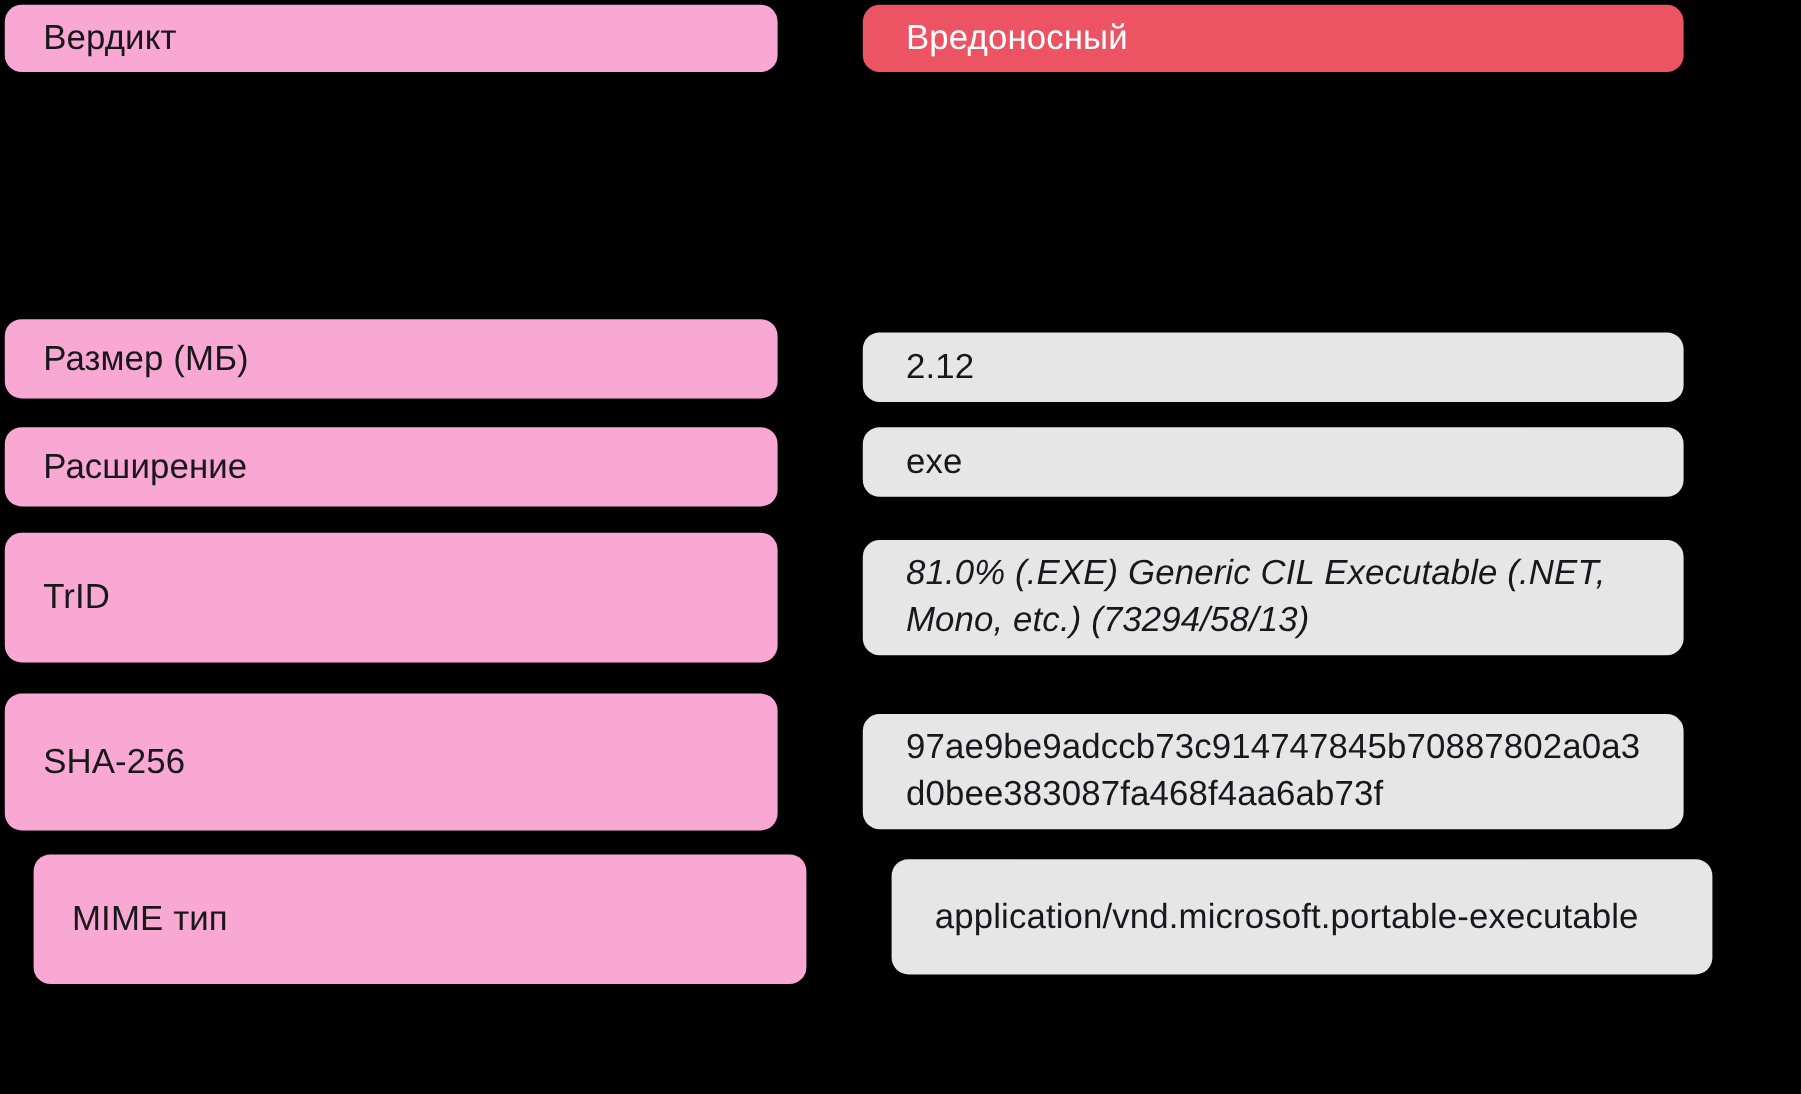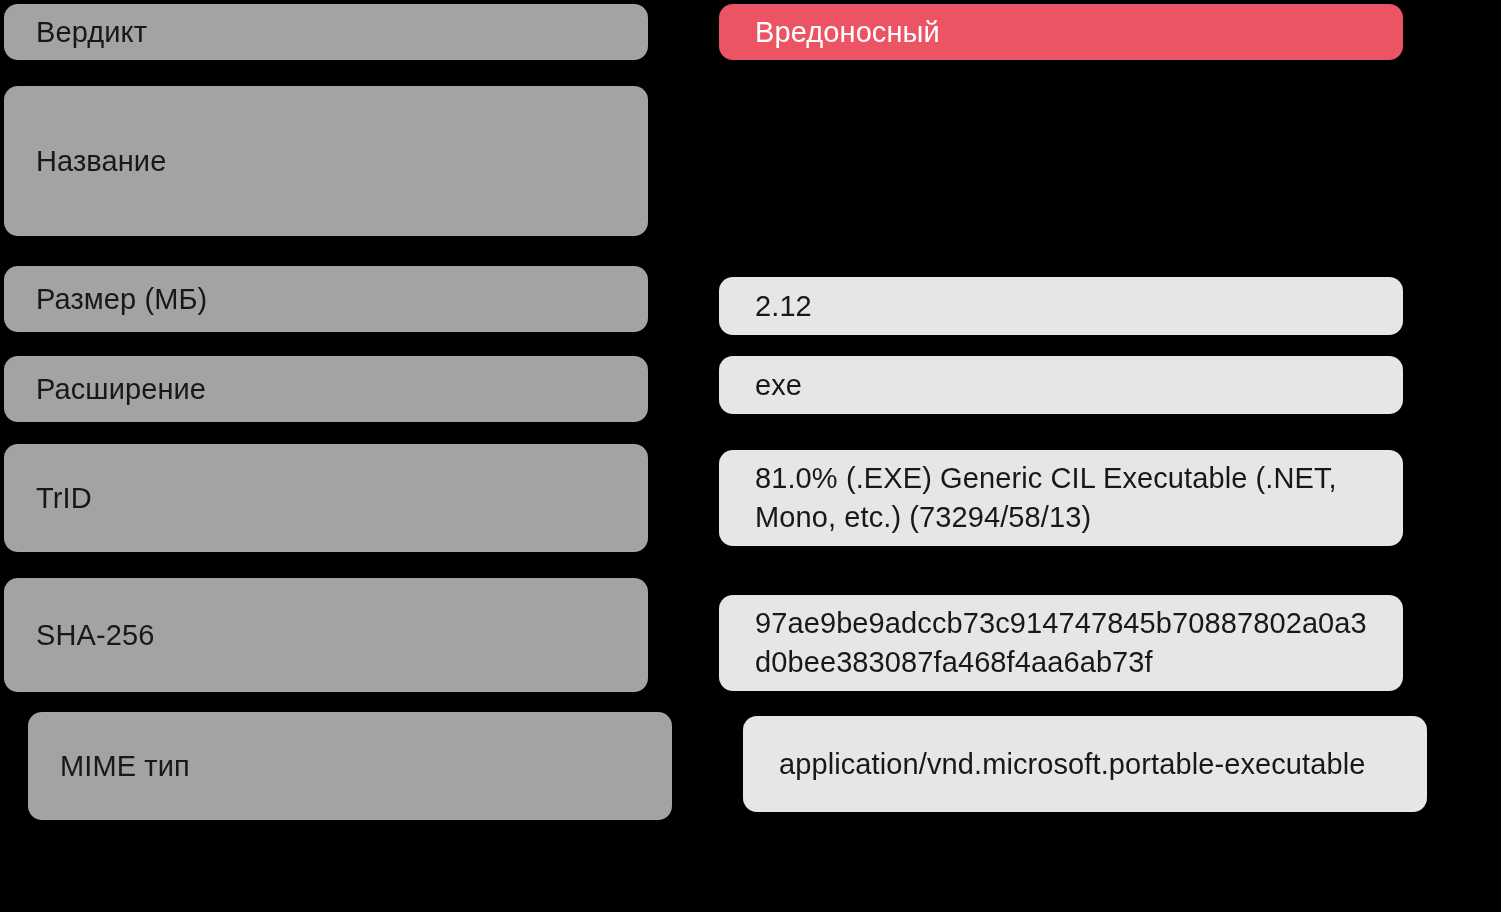--- a/index.html
+++ b/index.html
@@ -41,21 +41,21 @@
     height: 100%;
     box-sizing: border-box;
     border-radius: 14px;
     display: flex;
     align-items: center;
   }
 
   .cell-label {
     left: 4px;
     width: 644px;
-    background: #a3a3a3;
+    background: #f9a8d4;
     padding: 0 0 0 32px;
   }
 
   .cell-value {
     left: 719px;
     width: 684px;
     background: #e6e6e6;
     padding: 0 24px 0 36px;
   }
 
@@ -92,43 +92,40 @@
   #row-2 { top: 266px; height: 66px;  }
   #row-3 { top: 356px; height: 66px; padding-left: 36px;  }
   #row-4 { top: 444px; height: 108px; }
   #row-5 { top: 578px; height: 114px; }
   #row-6 { top: 712px; height: 108px; margin-left: 24px; }
 
   
   #row-1 .cell-value { top: 8px;  height: 142px; }
   #row-2 .cell-value { top: 11px;  height: 58px;  }
   #row-3 .cell-value { top: 0px;  height: 58px;  }
-  #row-4 .cell-value { top: 6px;  height: 96px;  }
+  #row-4 .cell-value { top: 6px;  height: 96px; font-style: italic;  }
   #row-5 .cell-value { top: 17px;  height: 96px;  }
   #row-6 .cell-value { top: 4px;  height: 96px;  }
 </style>
 </head>
 <body>
 
 <div class="sheet">
   <div class="grid">
 
     <div class="row" id="row-0">
       <div class="cell cell-label">
         <span class="label-text">Вердикт</span>
       </div>
       <div class="cell cell-value verdict-malicious">
         <span class="value-text">Вредоносный</span>
       </div>
     </div>
 
     <div class="row" id="row-1">
-      <div class="cell cell-label">
-        <span class="label-text">Название</span>
-      </div>
     </div>
 
     <div class="row" id="row-2">
       <div class="cell cell-label">
         <span class="label-text">Размер (МБ)</span>
       </div>
       <div class="cell cell-value">
         <span class="value-text">2.12</span>
       </div>
     </div>

